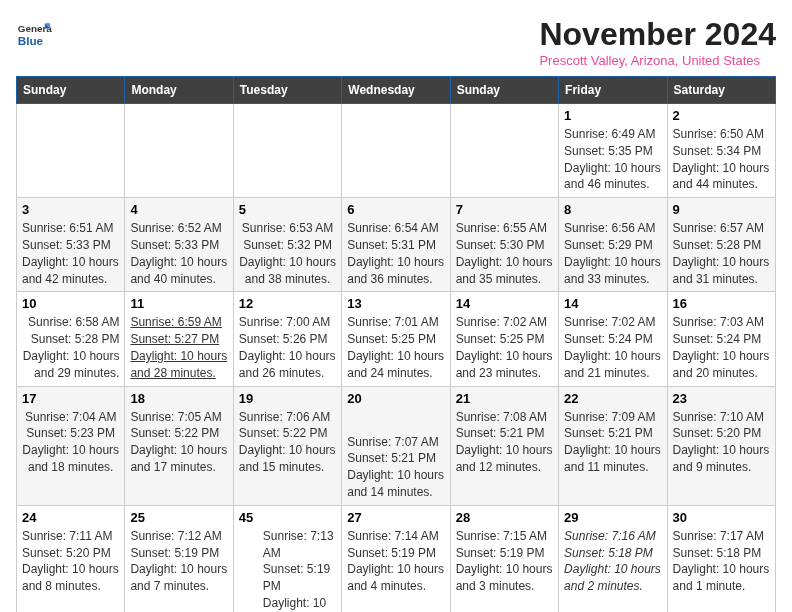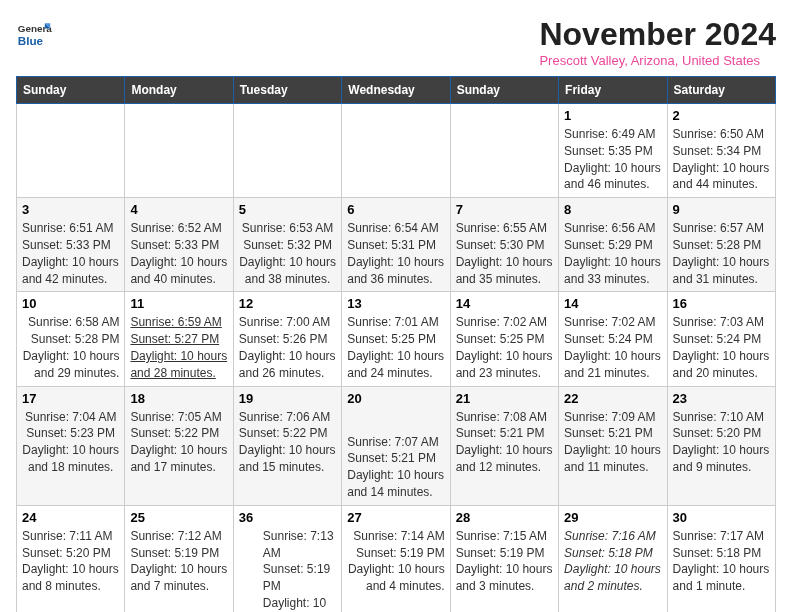--- a/index.html
+++ b/index.html
@@ -264,28 +264,28 @@
 Sunset: 5:20 PM
 Daylight: 10 hours and 8 minutes.</div>
         </td>
         <td>
           <div class="day-num">25</div>
           <div class="day-info" style="white-space: pre-line;">Sunrise: 7:12 AM
 Sunset: 5:19 PM
 Daylight: 10 hours and 7 minutes.</div>
         </td>
         <td>
-          <div class="day-num">36</div>
+          <div class="day-num">45</div>
           <div class="day-info" style="white-space: pre-line; margin-left: 24px;">Sunrise: 7:13 AM
 Sunset: 5:19 PM
 Daylight: 10 hours and 6 minutes.</div>
         </td>
         <td>
           <div class="day-num">27</div>
-          <div class="day-info" style="white-space: pre-line; text-align: right;">Sunrise: 7:14 AM
+          <div class="day-info" style="white-space: pre-line;">Sunrise: 7:14 AM
 Sunset: 5:19 PM
 Daylight: 10 hours and 4 minutes.</div>
         </td>
         <td>
           <div class="day-num">28</div>
           <div class="day-info" style="white-space: pre-line;">Sunrise: 7:15 AM
 Sunset: 5:19 PM
 Daylight: 10 hours and 3 minutes.</div>
         </td>
         <td>

